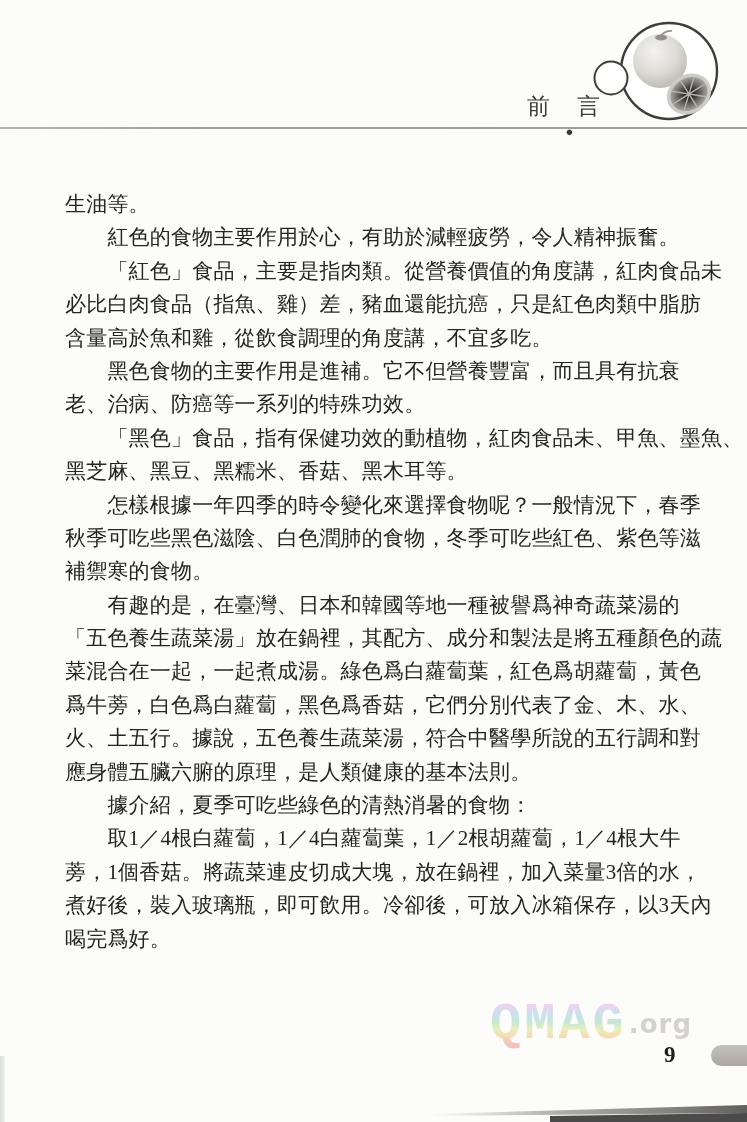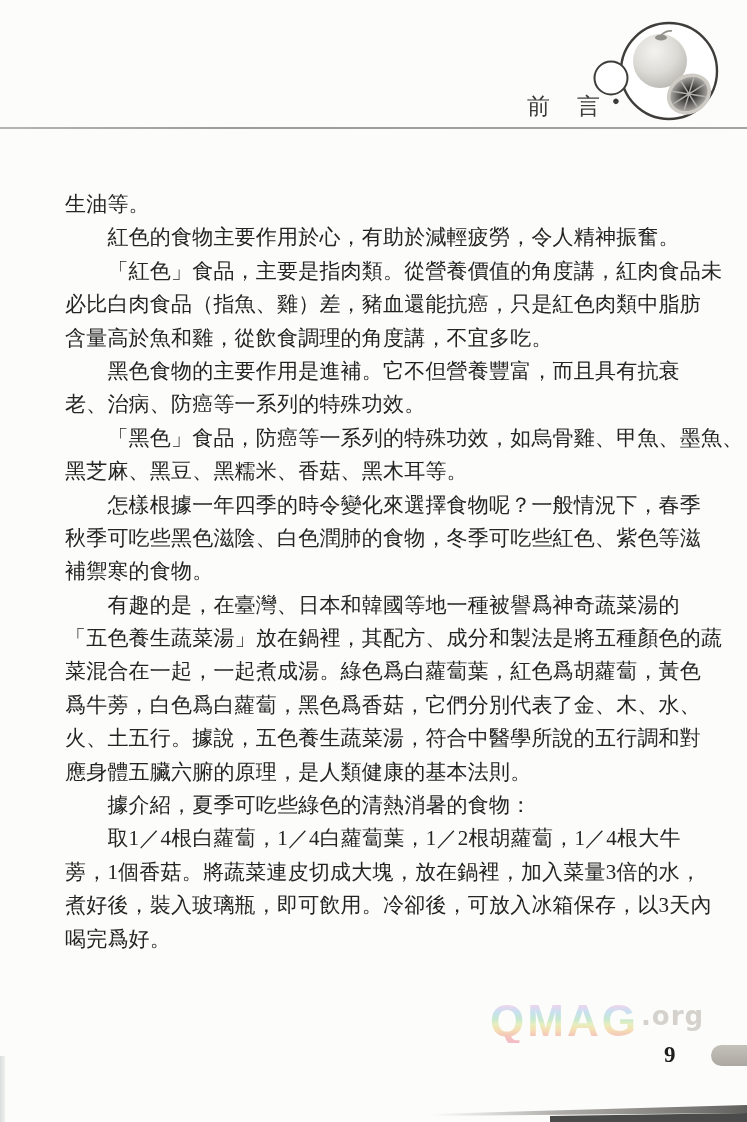--- a/index.html
+++ b/index.html
@@ -6,36 +6,36 @@
   body{
     width:747px;height:1122px;position:relative;overflow:hidden;
     background:#fcfcfa;
     font-family:"Liberation Serif","DejaVu Serif",serif;
   }
   .page{position:absolute;inset:0;}
 
   
   .header-rule{position:absolute;left:0;top:127px;width:747px;height:2px;
     background:linear-gradient(to right,#b5b5b3,#9c9c9a 30%,#a3a3a1);}
-  .header{position:absolute;left:527px;top:91px;display:flex;align-items:flex-start;}
+  .header{position:absolute;left:527px;top:91px;display:flex;align-items:center;flex-direction:column;}
   .header-title{font-size:23px;color:#3b3b39;letter-spacing:2px;white-space:pre;}
   .header-bullet{font-size:13px;color:#3b3b39;margin-left:10px;margin-top:2px;}
 
   
   .illus{position:absolute;left:557px;top:8px;}
 
   
   .body-text{position:absolute;left:65px;top:188px;width:626px;color:#242422;}
   .tline{height:33.4px;line-height:33.4px;font-size:21px;white-space:pre;letter-spacing:0.2px;}
 
   
   .watermark{position:absolute;left:490px;top:999px;display:flex;align-items:flex-end;}
   .wm-main{
-    font-family:Liberation Sans, sans-serif;
-    font-weight:bold;font-size:44px;line-height:1;letter-spacing:3px;
+    font-family:Liberation Mono, monospace;
+    font-weight:bold;font-size:52px;line-height:1;letter-spacing:3px;
     background:linear-gradient(180deg,#eeaddd 0%,#e3b4e6 14%,#9ecbe8 30%,#9ed9b0 46%,#d8e38e 58%,#f0c87a 70%,#ef9a88 84%,#ea86a0 100%);
     -webkit-background-clip:text;background-clip:text;color:transparent;
     opacity:0.55;
   }
   .wm-suffix{
     font-family:"DejaVu Sans","Liberation Sans",sans-serif;
     font-weight:bold;font-size:26px;line-height:1;letter-spacing:1px;
     color:rgba(186,182,176,0.6);margin-left:2px;margin-bottom:14px;
   }
 
@@ -97,21 +97,21 @@
   <div class="header-rule"></div>
 
   <div class="body-text">
     <div class="tline">生油等。</div>
     <div class="tline">　　紅色的食物主要作用於心，有助於減輕疲勞，令人精神振奮。</div>
     <div class="tline">　　「紅色」食品，主要是指肉類。從營養價值的角度講，紅肉食品未</div>
     <div class="tline">必比白肉食品（指魚、雞）差，豬血還能抗癌，只是紅色肉類中脂肪</div>
     <div class="tline">含量高於魚和雞，從飲食調理的角度講，不宜多吃。</div>
     <div class="tline">　　黑色食物的主要作用是進補。它不但營養豐富，而且具有抗衰</div>
     <div class="tline">老、治病、防癌等一系列的特殊功效。</div>
-    <div class="tline">　　「黑色」食品，防癌等一系列的特殊功效，如烏骨雞、甲魚、墨魚、</div>
+    <div class="tline">　　「黑色」食品，指有保健功效的動植物，紅肉食品未、甲魚、墨魚、</div>
     <div class="tline">黑芝麻、黑豆、黑糯米、香菇、黑木耳等。</div>
     <div class="tline">　　怎樣根據一年四季的時令變化來選擇食物呢？一般情況下，春季</div>
     <div class="tline">秋季可吃些黑色滋陰、白色潤肺的食物，冬季可吃些紅色、紫色等滋</div>
     <div class="tline">補禦寒的食物。</div>
     <div class="tline">　　有趣的是，在臺灣、日本和韓國等地一種被譽爲神奇蔬菜湯的</div>
     <div class="tline">「五色養生蔬菜湯」放在鍋裡，其配方、成分和製法是將五種顏色的蔬</div>
     <div class="tline">菜混合在一起，一起煮成湯。綠色爲白蘿蔔葉，紅色爲胡蘿蔔，黃色</div>
     <div class="tline">爲牛蒡，白色爲白蘿蔔，黑色爲香菇，它們分別代表了金、木、水、</div>
     <div class="tline">火、土五行。據說，五色養生蔬菜湯，符合中醫學所說的五行調和對</div>
     <div class="tline">應身體五臟六腑的原理，是人類健康的基本法則。</div>

